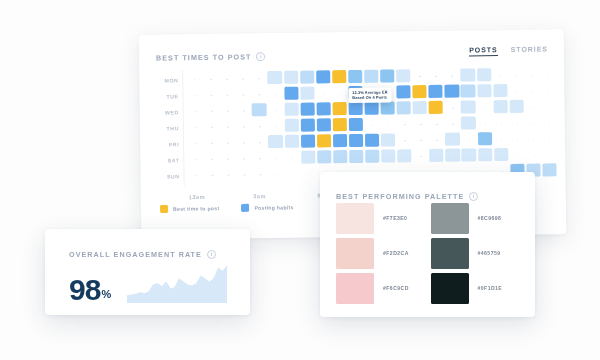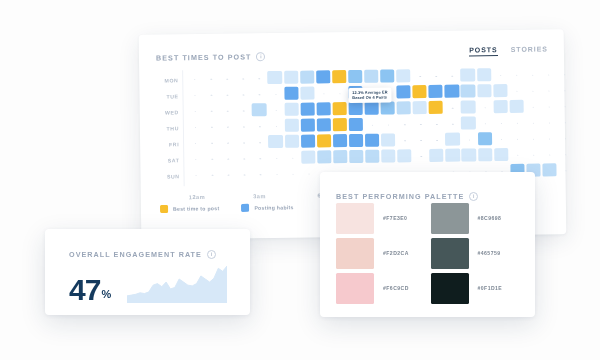--- a/index.html
+++ b/index.html
@@ -353,21 +353,21 @@
         </div>
       </div>
   </div>
 
   <div class="card" id="engagement-card">
     <div id="eng-head">
       <span class="card-title">OVERALL ENGAGEMENT RATE</span><i class="info-i">i</i>
     </div>
     <div id="eng-body">
       <div>
-        <span id="eng-num">47</span><span id="eng-pct">%</span>
+        <span id="eng-num">98</span><span id="eng-pct">%</span>
       </div>
       <svg id="spark" viewBox="0 0 100 40" preserveAspectRatio="none">
           <path d="M0.00,32.87 L4.35,32.11 L8.70,31.34 L13.04,29.81 L17.39,30.57 L21.74,29.04 L26.09,22.15 L30.43,20.62 L34.78,23.68 L39.13,19.09 L43.48,25.98 L47.83,24.45 L52.17,16.02 L56.52,19.09 L60.87,22.15 L65.22,22.91 L69.57,20.62 L73.91,12.96 L78.26,16.02 L82.61,19.09 L86.96,15.26 L91.30,5.30 L95.65,8.36 L100.00,3.00 L100,40 L0,40 Z" fill="#d7e8f8"></path>
           <path d="M0.00,32.87 L4.35,32.11 L8.70,31.34 L13.04,29.81 L17.39,30.57 L21.74,29.04 L26.09,22.15 L30.43,20.62 L34.78,23.68 L39.13,19.09 L43.48,25.98 L47.83,24.45 L52.17,16.02 L56.52,19.09 L60.87,22.15 L65.22,22.91 L69.57,20.62 L73.91,12.96 L78.26,16.02 L82.61,19.09 L86.96,15.26 L91.30,5.30 L95.65,8.36 L100.00,3.00" fill="none" stroke="#d7e8f8" stroke-width="1"></path>
         </svg>
     </div>
   </div>
 
 </div>
 

